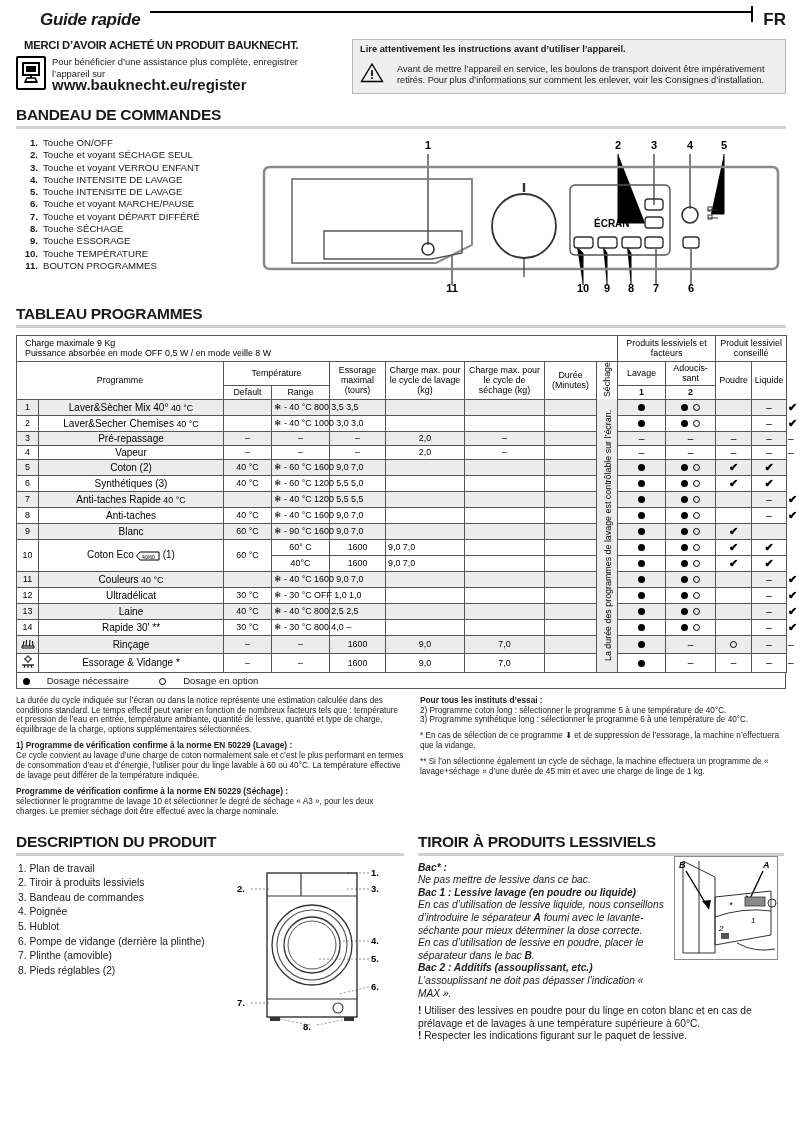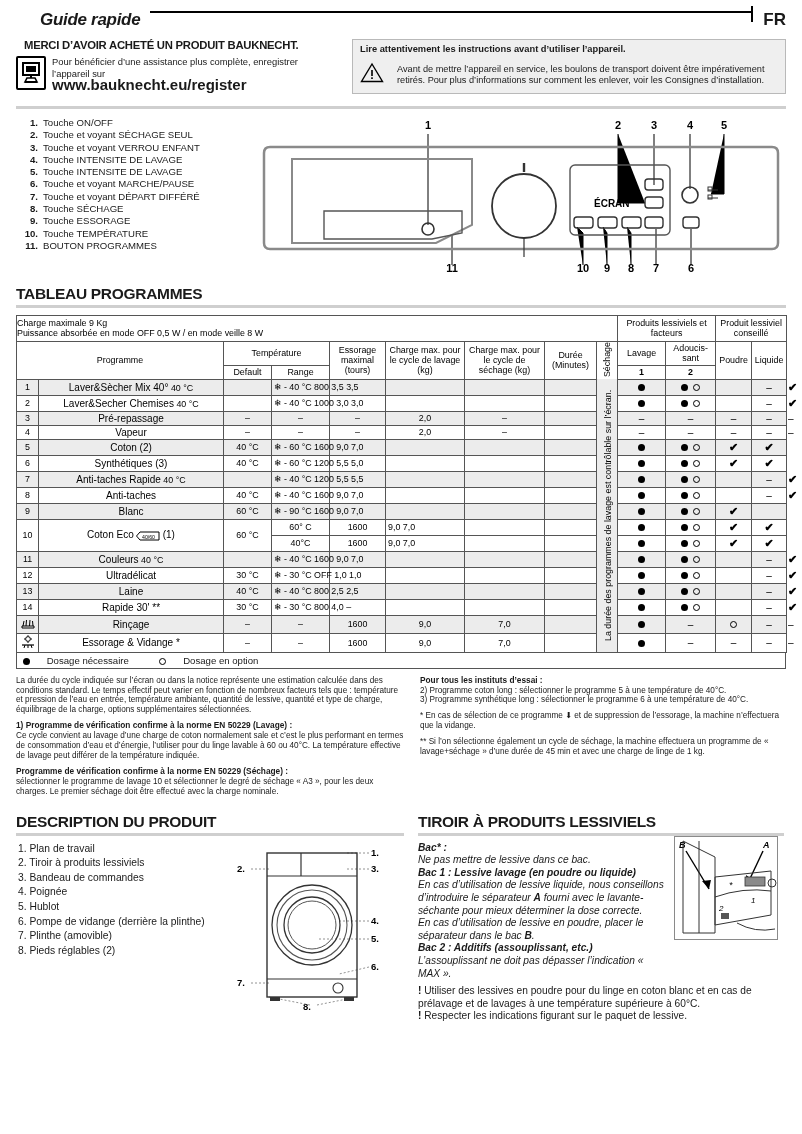--- a/index.html
+++ b/index.html
@@ -52,21 +52,21 @@
   .panel-list li .n { width:19px; text-align:right; font-weight:bold; padding-right:5px; flex:0 0 auto;}
   .panel-draw { flex:1; position:relative; }
 
   
   table.prog { border-collapse:collapse; width:770px; margin-top:7px; table-layout:fixed; }
   table.prog td, table.prog th {
     border:1px solid #555; font-size:8.9px; text-align:center; vertical-align:middle;
     padding:1px 1px; font-weight:normal; color:#000;
   }
   .hdr td { font-size:9.1px; line-height:10.3px; }
-  .topinfo { text-align:left !important; font-size:9.3px; line-height:11px; padding:2px 0 !important; }
+  .topinfo { text-align:left !important; font-size:9.3px; line-height:11px; padding:2px 8px !important; }
   .rowshade { background:#ececec; }
   .pname { font-weight:normal; font-size:10px; }
   .num { font-weight:bold; font-size:9.6px; }
   .vert { writing-mode:vertical-rl; transform:rotate(180deg); white-space:nowrap; font-size:9.4px; }
   .vert-long { writing-mode:vertical-rl; transform:rotate(180deg); white-space:nowrap; font-size:9.6px; background:#ececec; }
   .ovf { position:relative; }
   .ovf span { position:absolute; left:2px; top:50%; transform:translateY(-50%); white-space:nowrap; }
   .dot { display:inline-block; width:7px; height:7px; border-radius:50%; background:#000; vertical-align:middle;}
   .ring { display:inline-block; width:7px; height:7px; border-radius:50%; border:1.6px solid #000; vertical-align:middle;}
   .chk { font-size:11px; font-weight:bold; }
@@ -135,20 +135,21 @@
             <rect x="11.2" y="8" width="1.6" height="6" fill="#000"></rect>
             <rect x="11.2" y="15.3" width="1.6" height="1.7" fill="#000"></rect>
           </svg>
         </span>
         <p>Avant de mettre l’appareil en service, les boulons de transport doivent être impérativement retirés. Pour plus d’informations sur comment les enlever, voir les Consignes d’installation.</p>
       </div>
     </div>
   </div>
 
   <div class="sec-h">
+    <h2>BANDEAU DE COMMANDES</h2>
     <div class="rule"></div>
   </div>
 
   <div class="panel-wrap">
     <div class="panel-list">
       <ol id="cp-list">
           <li>
             <span class="n">1.</span>
             <span>Touche ON/OFF</span>
           </li>

